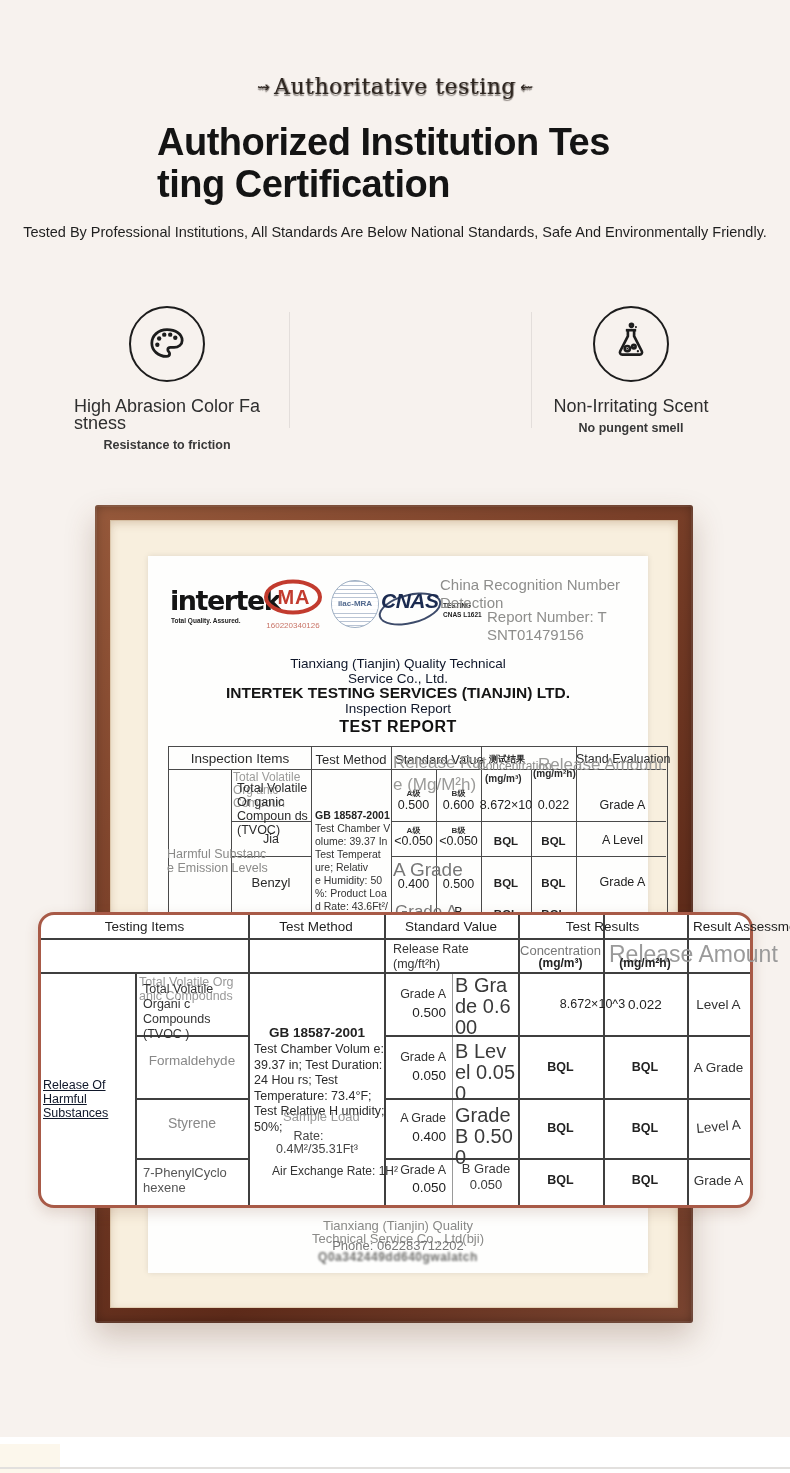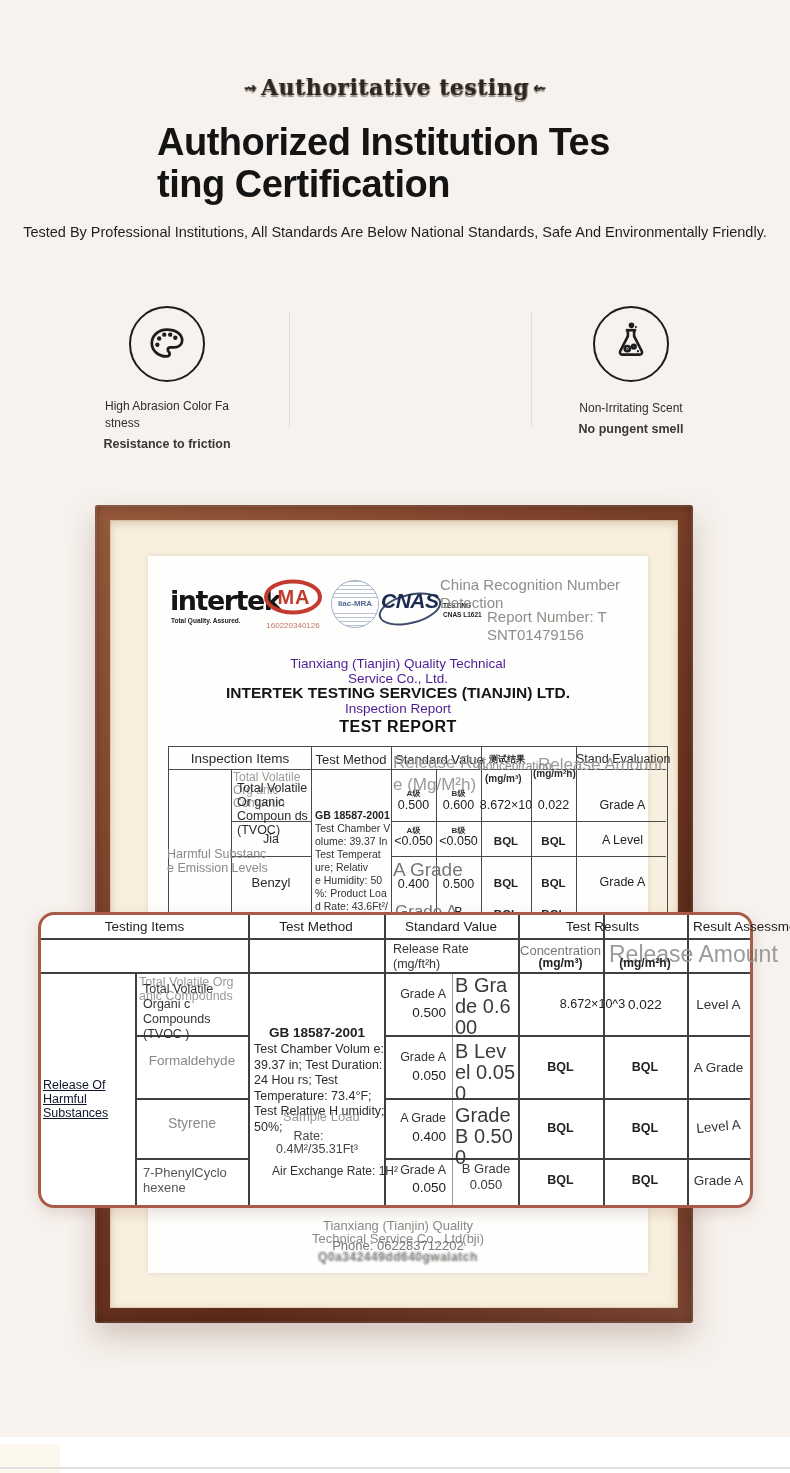--- a/index.html
+++ b/index.html
@@ -1,31 +1,31 @@
 <!DOCTYPE html>
 <html><head>
 <meta charset="utf-8">
 <style>
   html,body{margin:0;padding:0;}
   body{width:790px;font-family:"Liberation Sans",sans-serif;}
   .stage{position:relative;width:790px;height:1473px;background:#f7f2ee;overflow:hidden;}
   .abs{position:absolute;}
   
   .decor{top:74px;left:0;width:790px;text-align:center;font-family:"DejaVu Serif",serif;
-         font-weight:700;font-size:22px;color:#2e2620;letter-spacing:.5px;
+         font-weight:400;font-size:22px;color:#2e2620;letter-spacing:.5px;
          filter:blur(.55px);text-shadow:0 2px 1px rgba(46,38,32,.5),1.2px 0 0 rgba(46,38,32,.38);}
   .decor .orn{font-family:"DejaVu Sans",sans-serif;font-size:15px;vertical-align:2px;padding:0 4px;}
   .title{left:157px;top:121px;font-weight:700;font-size:38px;line-height:42px;color:#141414;letter-spacing:-.5px;}
   .subtitle{top:224px;left:0;width:790px;text-align:center;font-size:14.5px;color:#1f1f1f;}
   .feature{top:306px;width:214px;text-align:center;}
   .fcircle{width:72px;height:72px;border:2.5px solid #1d1d1d;border-radius:50%;margin:0 auto;
            display:flex;align-items:center;justify-content:center;}
   .fcircle svg{width:46px;height:46px;}
   .ftitlewrap{margin-top:16px;text-align:center;}
-  .ftitle{display:inline-block;text-align:left;font-size:12px;line-height:17px;color:#2e2e2e;}
+  .ftitle{display:inline-block;text-align:left;font-size:18px;line-height:17px;color:#2e2e2e;}
   .fsub{margin-top:5px;font-size:12.5px;font-weight:700;color:#383838;}
   .fdivider{top:312px;width:1px;height:116px;background:#e3dedb;}
   
   .frame{left:95px;top:505px;width:598px;height:818px;border-radius:3px;
          background:linear-gradient(140deg,#96593b 0%,#7a4029 35%,#5e2b1a 70%,#7a4531 100%);
          box-shadow:0 14px 30px rgba(100,60,35,.25),inset 0 0 12px rgba(0,0,0,.35),inset 0 0 0 2px rgba(255,255,255,.10);}
   .mat{position:absolute;left:15px;top:15px;right:15px;bottom:15px;background:#f8efde;
        box-shadow:inset 0 3px 10px rgba(150,110,70,.32),inset 0 0 0 1px #ead9bf;}
   .paper{left:148px;top:556px;width:500px;height:717px;background:#fefefd;box-shadow:0 0 6px rgba(0,0,0,.10);}
   
@@ -38,21 +38,21 @@
   .ilac{left:331px;top:580px;width:46px;height:46px;border-radius:50%;border:1px solid #9fb0c4;
         background:repeating-linear-gradient(#b9c4d4 0 1.2px,#fff 1.2px 4px);overflow:hidden;}
   .ilac-band{position:absolute;left:0;top:17px;width:100%;height:12px;background:rgba(255,255,255,.92);
              font-size:8px;font-weight:700;color:#51698e;text-align:center;line-height:12px;}
   .cnas{left:381px;top:589px;font-weight:900;font-style:italic;font-size:21px;color:#1b2b50;letter-spacing:-.5px;}
   .cnas-orbit{left:378px;top:594px;width:60px;height:26px;border:2.5px solid #1b2b50;border-radius:50%;
               transform:rotate(-14deg);opacity:.85;}
   .cnas-sub{left:443px;top:601px;font-size:6.5px;font-weight:700;color:#222;line-height:9px;}
   .graytext{color:#8e8e8c;font-size:15px;line-height:17.5px;}
   
-  .cert-center{left:148px;width:500px;text-align:center;color:#4c1d95;}
+  .cert-center{left:148px;width:500px;text-align:center;color:#0f172a;}
   
   .btable{left:168px;top:746px;width:500px;height:174px;border:1.5px solid #4a4a4a;box-sizing:border-box;}
   .bline{position:absolute;background:#4a4a4a;}
   .btxt{position:absolute;font-size:13px;color:#2a2a2a;}
   .bghost{position:absolute;color:#9b9b99;filter:blur(.3px);white-space:nowrap;}
   .bsmall{position:absolute;font-size:12.5px;color:#222;text-align:center;}
   .bql{font-weight:700;font-size:11.5px;}
   .blabel{font-size:8px;font-weight:700;color:#333;text-align:center;}
   .bmethod{font-size:10.5px;line-height:13px;color:#333;filter:blur(.35px);}
   

